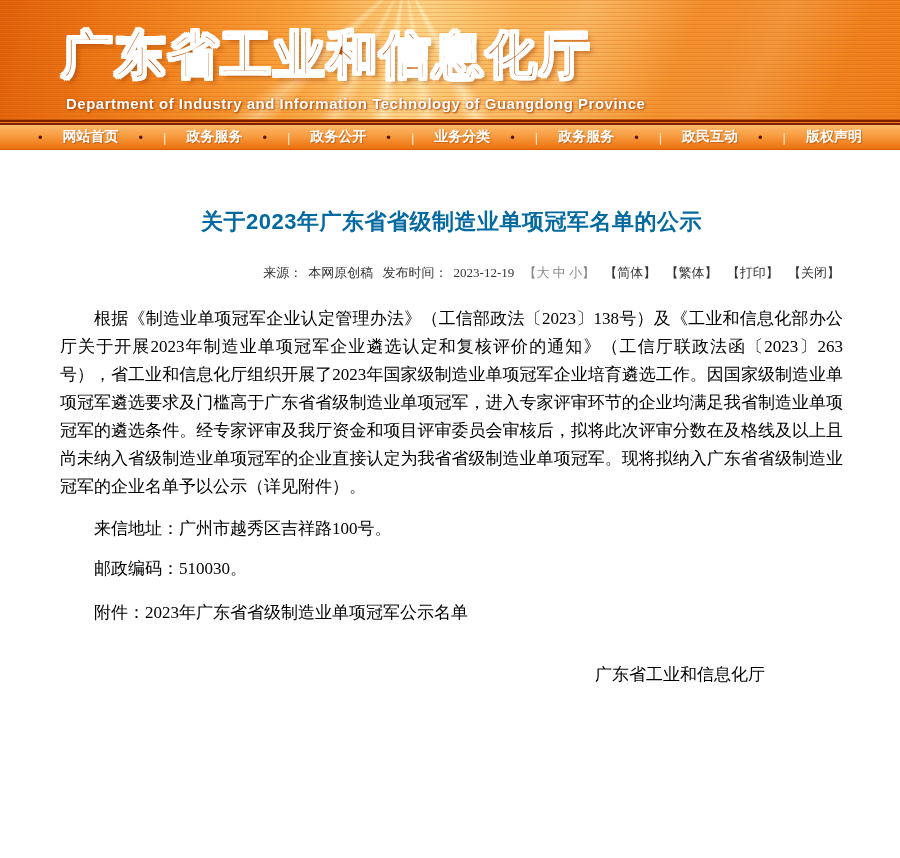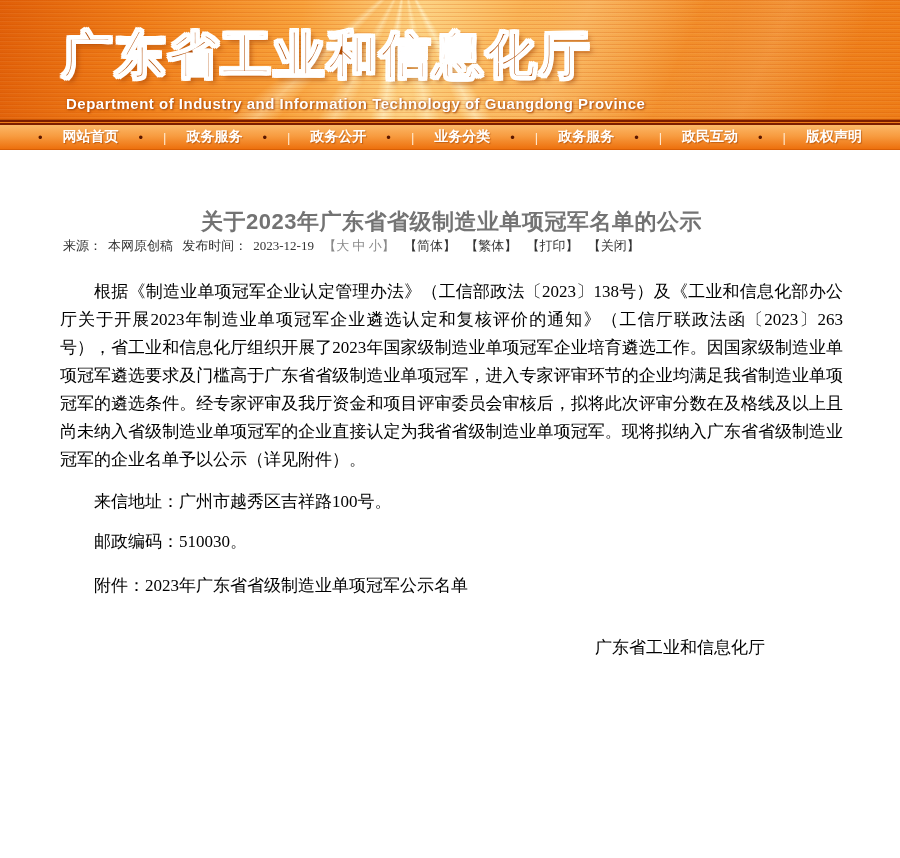--- a/index.html
+++ b/index.html
@@ -102,26 +102,27 @@
   }
 
   
   .content {
     padding: 57px 57px 0 60px;
   }
   .article-title {
     font-family: "Liberation Sans", "DejaVu Sans", sans-serif;
     font-size: 22px;
     font-weight: 700;
-    color: #737373;
+    color: #0369a1;
     text-align: center;
     letter-spacing: 0.5px;
+    margin-bottom: 27px;
   }
   .meta {
-    text-align: left;
+    text-align: right;
     font-size: 13px;
     color: #333;
     margin-bottom: 23px;
     white-space: nowrap;
   }
   .meta span { margin: 0 3px; }
   .meta .tool { cursor: pointer; }
   .meta .gray-tool { color: #8a8a8a; }
   .para {
     font-size: 17px;

